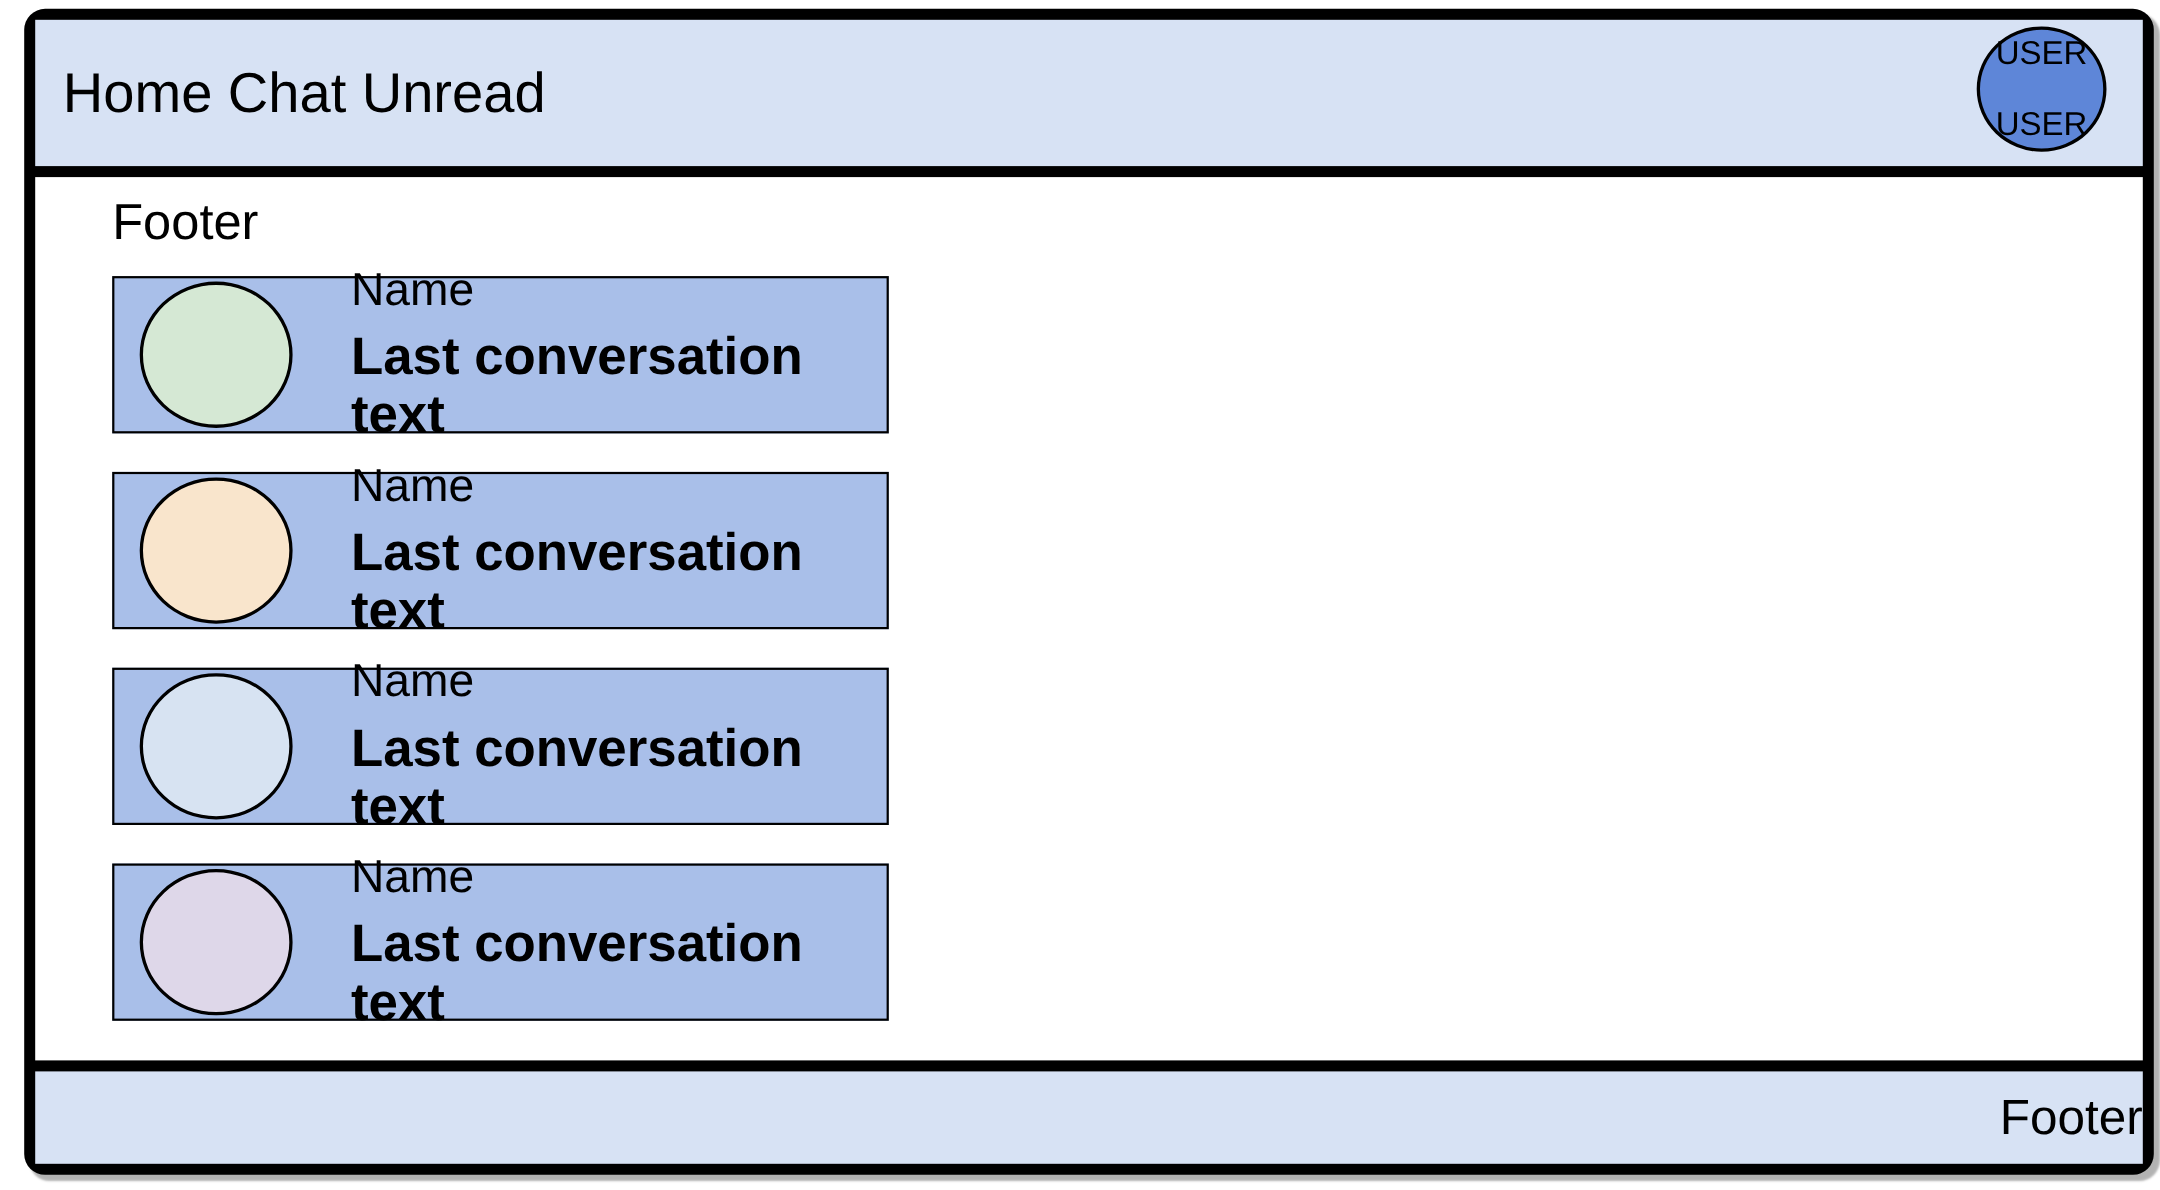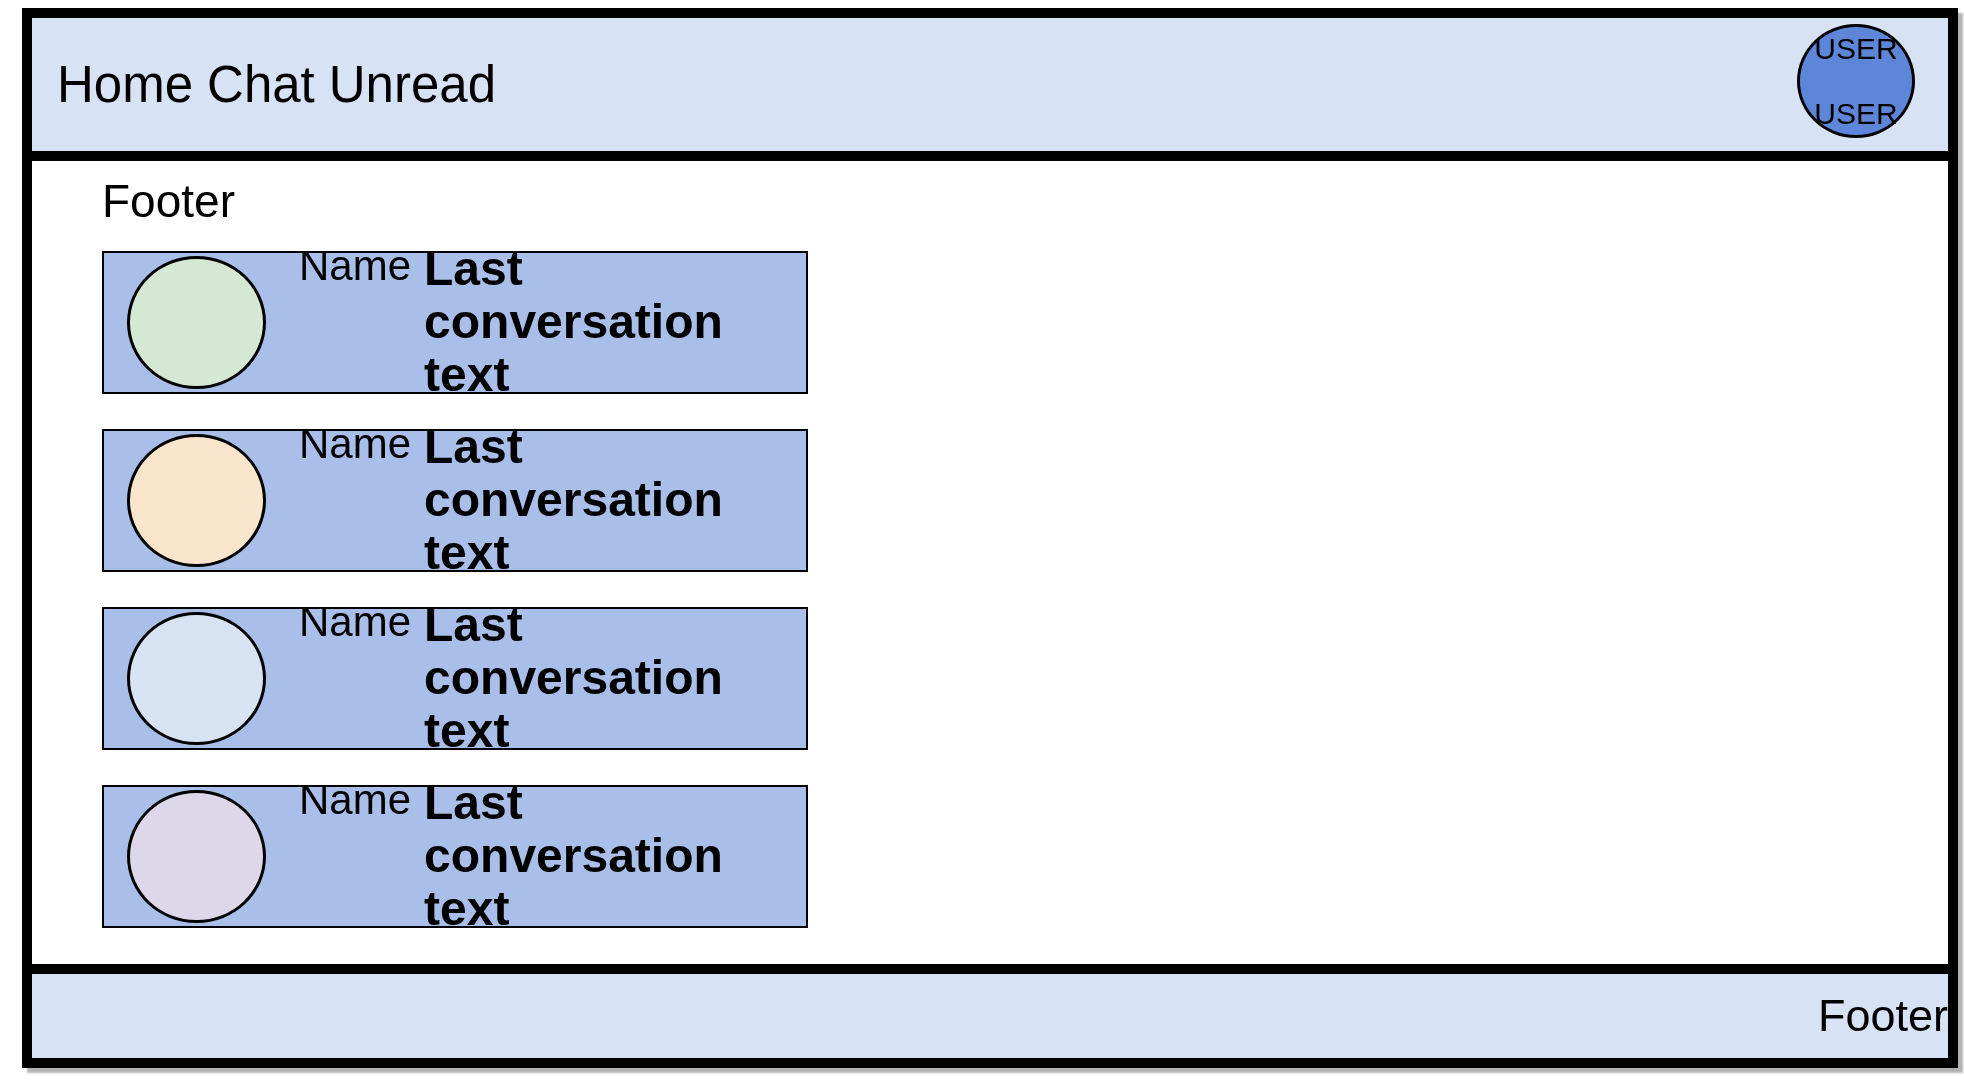--- a/index.html
+++ b/index.html
@@ -13,20 +13,21 @@
   .frame {
     position: absolute;
     left: 22px; top: 8px;
     width: 1936px; height: 1060px;
     background: var(--frame-border, #000);
     padding: 10px;
     display: flex;
     flex-direction: column;
     gap: 10px;
     box-shadow: 5px 5px 2px rgba(0,0,0,0.30);
+    border-radius: 19px;
   }
   
   .topbar {
     height: 133px;
     flex: 0 0 133px;
     background: var(--header-footer-bg, #d7e2f4);
     position: relative;
     display: flex;
     align-items: center;
     padding-left: 25px;
@@ -79,23 +80,23 @@
     cursor: pointer;
   }
   .avatar {
     width: 139px; height: 133px;
     flex: 0 0 139px;
     border: 3px solid #000;
     border-radius: 50%;
     background: #ccc;
   }
   .chat-texts {
-    margin-left: 33px;
+    margin-left: 53px;
     display: flex;
-    flex-direction: row;
+    flex-direction: column;
     gap: 13px;
   }
   .chat-name { font-size: 42px; line-height: 1.1; }
   .chat-last { font-size: 48px; line-height: 1.1; font-weight: bold; }
   
   .footerbar {
     height: 84px;
     flex: 0 0 84px;
     background: var(--header-footer-bg, #d7e2f4);
     display: flex;

